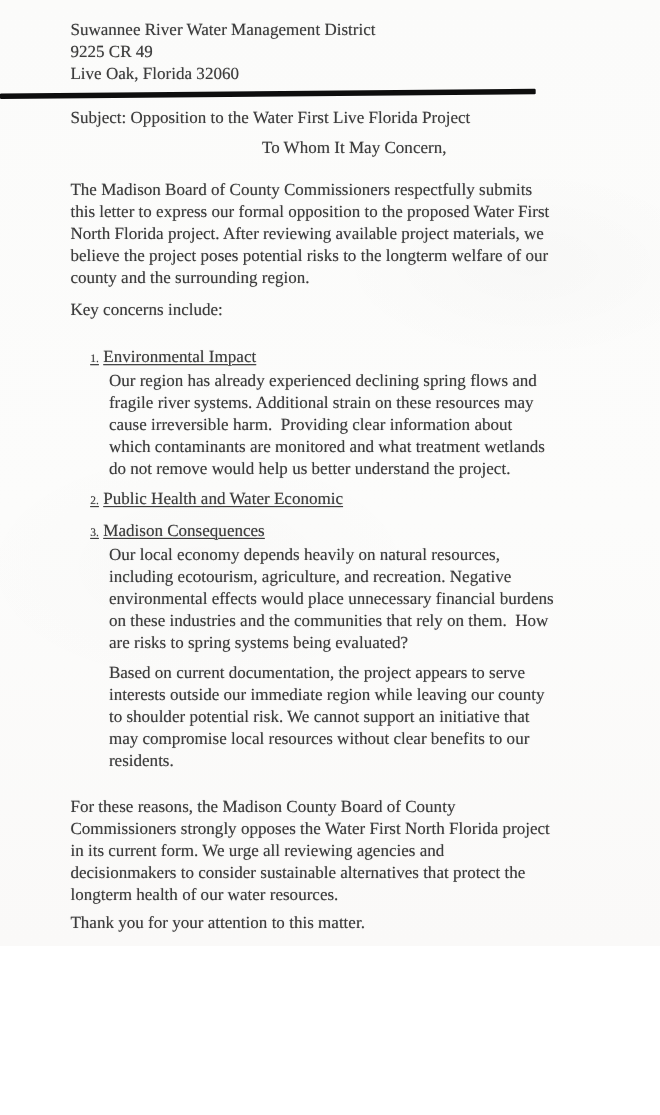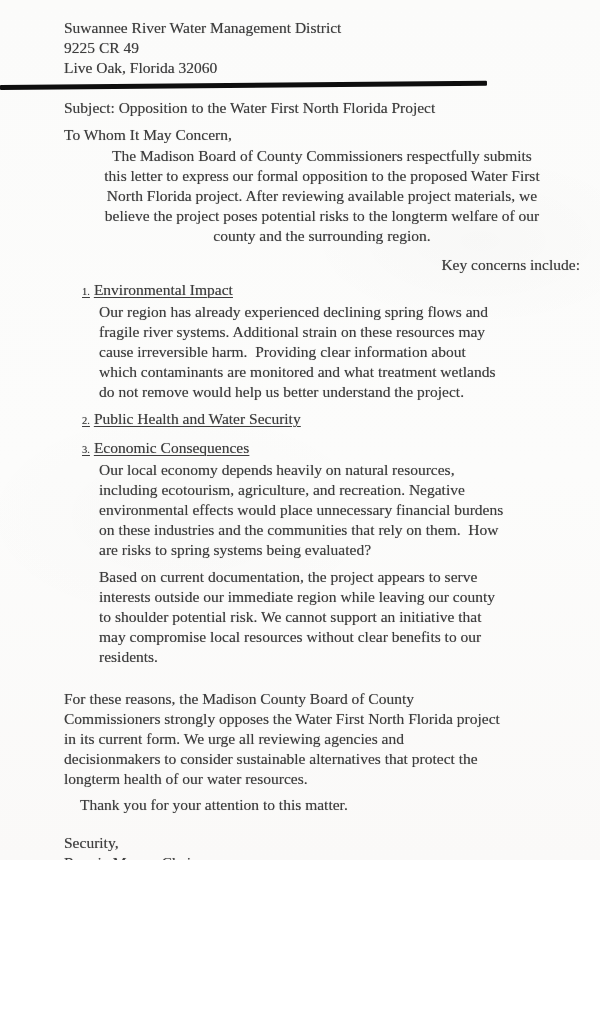--- a/index.html
+++ b/index.html
@@ -35,37 +35,37 @@
     top: 85px;
     left: 0;
     width: 487px;
     height: 5px;
     background: var(--bar);
     transform: rotate(-0.5deg);
     transform-origin: 0 50%;
     border-radius: 1px;
   }
   .subject { margin-top: 20px; }
-  .salutation { margin-top: 7px; }
-  .intro { margin-top: 1px; text-align: center; }
-  .key-label { margin-top: 9px; text-align: right; }
-  .concern { margin-top: 5px; padding-left: 18px; }
+  .salutation { margin-top: 7px; text-align: center; }
+  .intro { margin-top: 18px; }
+  .key-label { margin-top: 9px; }
+  .concern { margin-top: 23px; padding-left: 18px; }
   .concern + .concern { margin-top: 7px; }
   .concern-head {
     text-decoration: underline;
     text-underline-offset: 2px;
     text-decoration-thickness: 1px;
   }
   .concern-num {
     font-size: 10.5px;
     padding-right: 4px;
   }
   .concern-body { padding-left: 17px; }
   .closing { margin-top: 22px; }
-  .thanks { margin-top: 6px; margin-left: 16px; }
+  .thanks { margin-top: 6px; }
   .signoff { margin-top: 18px; }
   .signature { }
   .bottom-card {
     position: absolute;
     top: 1001px;
     left: 23px;
     right: 18px;
     height: 70px;
     background: #ffffff;
     border: 2px solid var(--card-border);
@@ -74,44 +74,44 @@
 </style>
 </head>
 <body>
 
 <div class="page">
 
   <div class="address">Suwannee River Water Management District<br>9225 CR 49<br>Live Oak, Florida 32060</div>
 
   <div class="redaction-bar"></div>
 
-  <div class="subject">Subject: Opposition to the Water First North Florida Project</div>
+  <div class="subject">Subject: Opposition to the Water First Live Florida Project</div>
 
   <div class="salutation">To Whom It May Concern,</div>
 
   <div class="intro">The Madison Board of County Commissioners respectfully submits<br>this letter to express our formal opposition to the proposed Water First<br>North Florida project. After reviewing available project materials, we<br>believe the project poses potential risks to the longterm welfare of our<br>county and the surrounding region.</div>
 
   <div class="key-label">Key concerns include:</div>
 
   <div class="concern">
     <div class="concern-head">
       <span class="concern-num">1.</span><span>Environmental Impact</span>
     </div>
     <div class="concern-body">Our region has already experienced declining spring flows and<br>fragile river systems. Additional strain on these resources may<br>cause irreversible harm.&nbsp; Providing clear information about<br>which contaminants are monitored and what treatment wetlands<br>do not remove would help us better understand the project.</div>
   </div>
 
   <div class="concern">
     <div class="concern-head">
-      <span class="concern-num">2.</span><span>Public Health and Water Security</span>
+      <span class="concern-num">2.</span><span>Public Health and Water Economic</span>
     </div>
   </div>
 
   <div class="concern">
     <div class="concern-head">
-      <span class="concern-num">3.</span><span>Economic Consequences</span>
+      <span class="concern-num">3.</span><span>Madison Consequences</span>
     </div>
     <div class="concern-body">Our local economy depends heavily on natural resources,<br>including ecotourism, agriculture, and recreation. Negative<br>environmental effects would place unnecessary financial burdens<br>on these industries and the communities that rely on them.&nbsp; How<br>are risks to spring systems being evaluated?</div>
   </div>
 
   <div class="concern">
     <div class="concern-body">Based on current documentation, the project appears to serve<br>interests outside our immediate region while leaving our county<br>to shoulder potential risk. We cannot support an initiative that<br>may compromise local resources without clear benefits to our<br>residents.</div>
   </div>
 
   <div class="closing">For these reasons, the Madison County Board of County<br>Commissioners strongly opposes the Water First North Florida project<br>in its current form. We urge all reviewing agencies and<br>decisionmakers to consider sustainable alternatives that protect the<br>longterm health of our water resources.</div>
 

